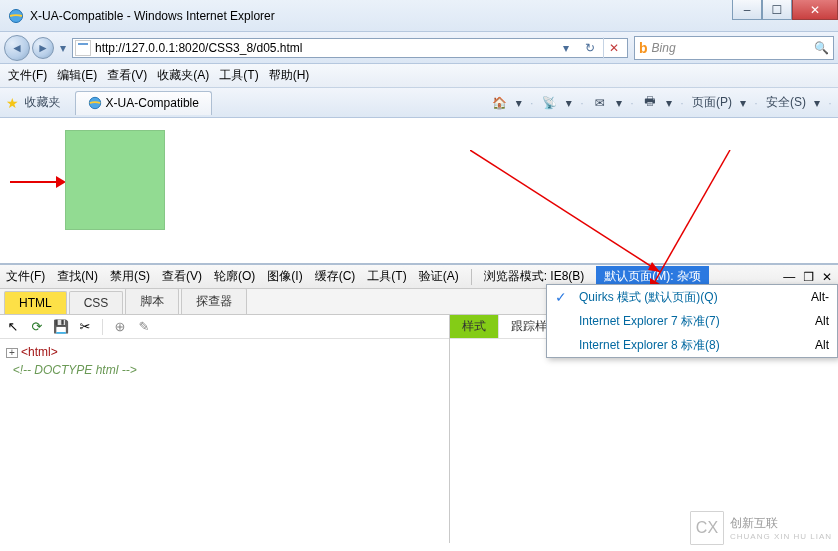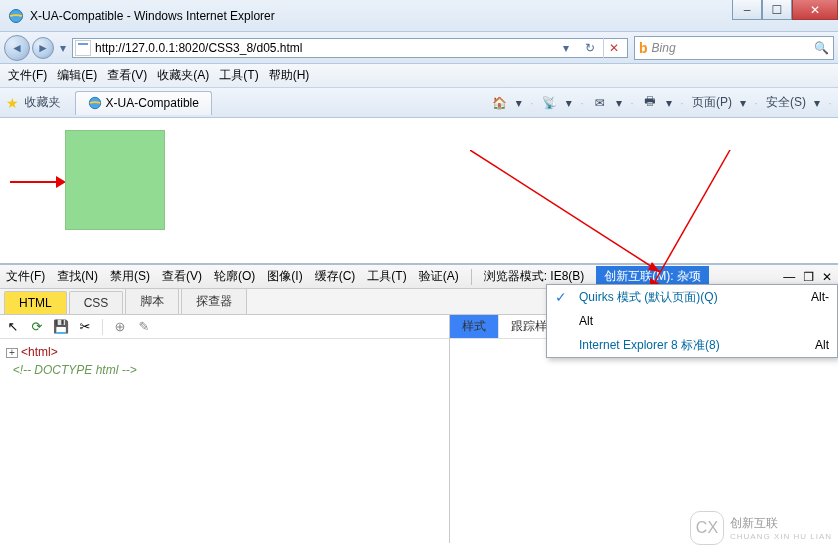--- a/index.html
+++ b/index.html
@@ -64,35 +64,35 @@
 .dev-left { width:450px; border-right:1px solid #c9c9c9; }
 .dev-left-tb { height:24px; border-bottom:1px solid #e0e0e0; display:flex; align-items:center; gap:6px; padding:0 4px; }
 .dev-left-tb .tbicon { width:18px; height:18px; display:flex;align-items:center;justify-content:center;font-size:13px; }
 .dev-tree { padding:4px 6px; font-family: Consolas, monospace; font-size:12px; line-height:18px; }
 .dev-tree .cmt { color:#6a9955; font-style:italic; }
 .dev-tree .tag { color:#a31515; }
 .dev-tree .exp { color:#555; display:inline-block; width:12px; text-align:center; border:1px solid #999; height:10px; line-height:8px; font-size:10px; margin-right:3px; background:#fff; }
 .dev-right { flex:1; }
 .dev-right-tabs { height:24px; border-bottom:1px solid #e0e0e0; display:flex; align-items:center; }
 .dev-right-tab { padding:3px 12px; border-right:1px solid #e0e0e0; color:#333; }
-.dev-right-tab.active { background:#3b82f6;font-family:Liberation Mono, monospace; }
+.dev-right-tab.active { background:#84cc16;font-family:Liberation Mono, monospace; }
 
 
 .doc-menu { position:absolute; right:0; top:284px; width:292px; background:#fff; border:1px solid #9aa7b5; box-shadow:2px 2px 6px rgba(0,0,0,0.25); z-index:50; }
 .doc-menu-row { display:flex; align-items:center; height:24px; padding:0 8px; gap:8px; }
 .doc-menu-row .chk { width:16px; color:#2b79e0; font-size:14px; }
 .doc-menu-row .lbl { flex:1; color:#0369a1; }
 .doc-menu-row .sc { color:#000; }
 
 
 .annot { position:absolute; z-index:40; pointer-events:none; }
 
 
 .watermark { position:absolute; right:6px; bottom:6px; opacity:.85; display:flex; align-items:center; gap:6px; color:#888; font-size:10px; }
-.watermark .logo { width:34px; height:34px; border:1px solid #ccc; display:flex; align-items:center; justify-content:center; font-size:16px; color:#aaa; border-radius:10px; }
+.watermark .logo { width:34px; height:34px; border:1px solid #ccc; display:flex; align-items:center; justify-content:center; font-size:16px; color:#aaa; border-radius:1px; }
 .watermark .cn { font-size:12px; color:#888; }
 .watermark .en { font-size:8px; letter-spacing:1px; color:#bbb; }
 </style>
 </head>
 <body>
 
 <div class="titlebar">
   <svg class="ie-icon" viewBox="0 0 16 16">
       <circle cx="8" cy="8" r="6.5" fill="#4ea6e6" stroke="#1e6fb0"></circle>
       <path d="M2 8c3-1 9-1 12 0" stroke="#fc3" stroke-width="2" fill="none"></path>
@@ -182,21 +182,21 @@
     <span>查找(N)</span>
     <span>禁用(S)</span>
     <span>查看(V)</span>
     <span>轮廓(O)</span>
     <span>图像(I)</span>
     <span>缓存(C)</span>
     <span>工具(T)</span>
     <span>验证(A)</span>
     <span style="border-left:1px solid #c0c0c0;height:16px;"></span>
     <span class="mode-lbl">浏览器模式: IE8(B)</span>
-    <span class="mode-active">创新互联(M): 杂项</span>
+    <span class="mode-active">默认页面(M): 杂项</span>
     <div class="dev-ctrls">
       <span>—</span>
       <span>❐</span>
       <span>✕</span>
     </div>
   </div>
   <div class="dev-tabs">
     <div class="dev-tab active">HTML</div>
     <div class="dev-tab">CSS</div>
     <div class="dev-tab">脚本</div>
@@ -230,20 +230,21 @@
 </div>
 
 <div class="doc-menu">
   <div class="doc-menu-row">
     <span class="chk">✓</span>
     <span class="lbl">Quirks 模式 (默认页面)(Q)</span>
     <span class="sc">Alt-</span>
   </div>
   <div class="doc-menu-row">
     <span class="chk"></span>
+    <span class="lbl">Internet Explorer 7 标准(7)</span>
     <span class="sc">Alt</span>
   </div>
   <div class="doc-menu-row">
     <span class="chk"></span>
     <span class="lbl">Internet Explorer 8 标准(8)</span>
     <span class="sc">Alt</span>
   </div>
 </div>
 
 <svg class="annot" style="left:470px;top:150px" width="210" height="140">

